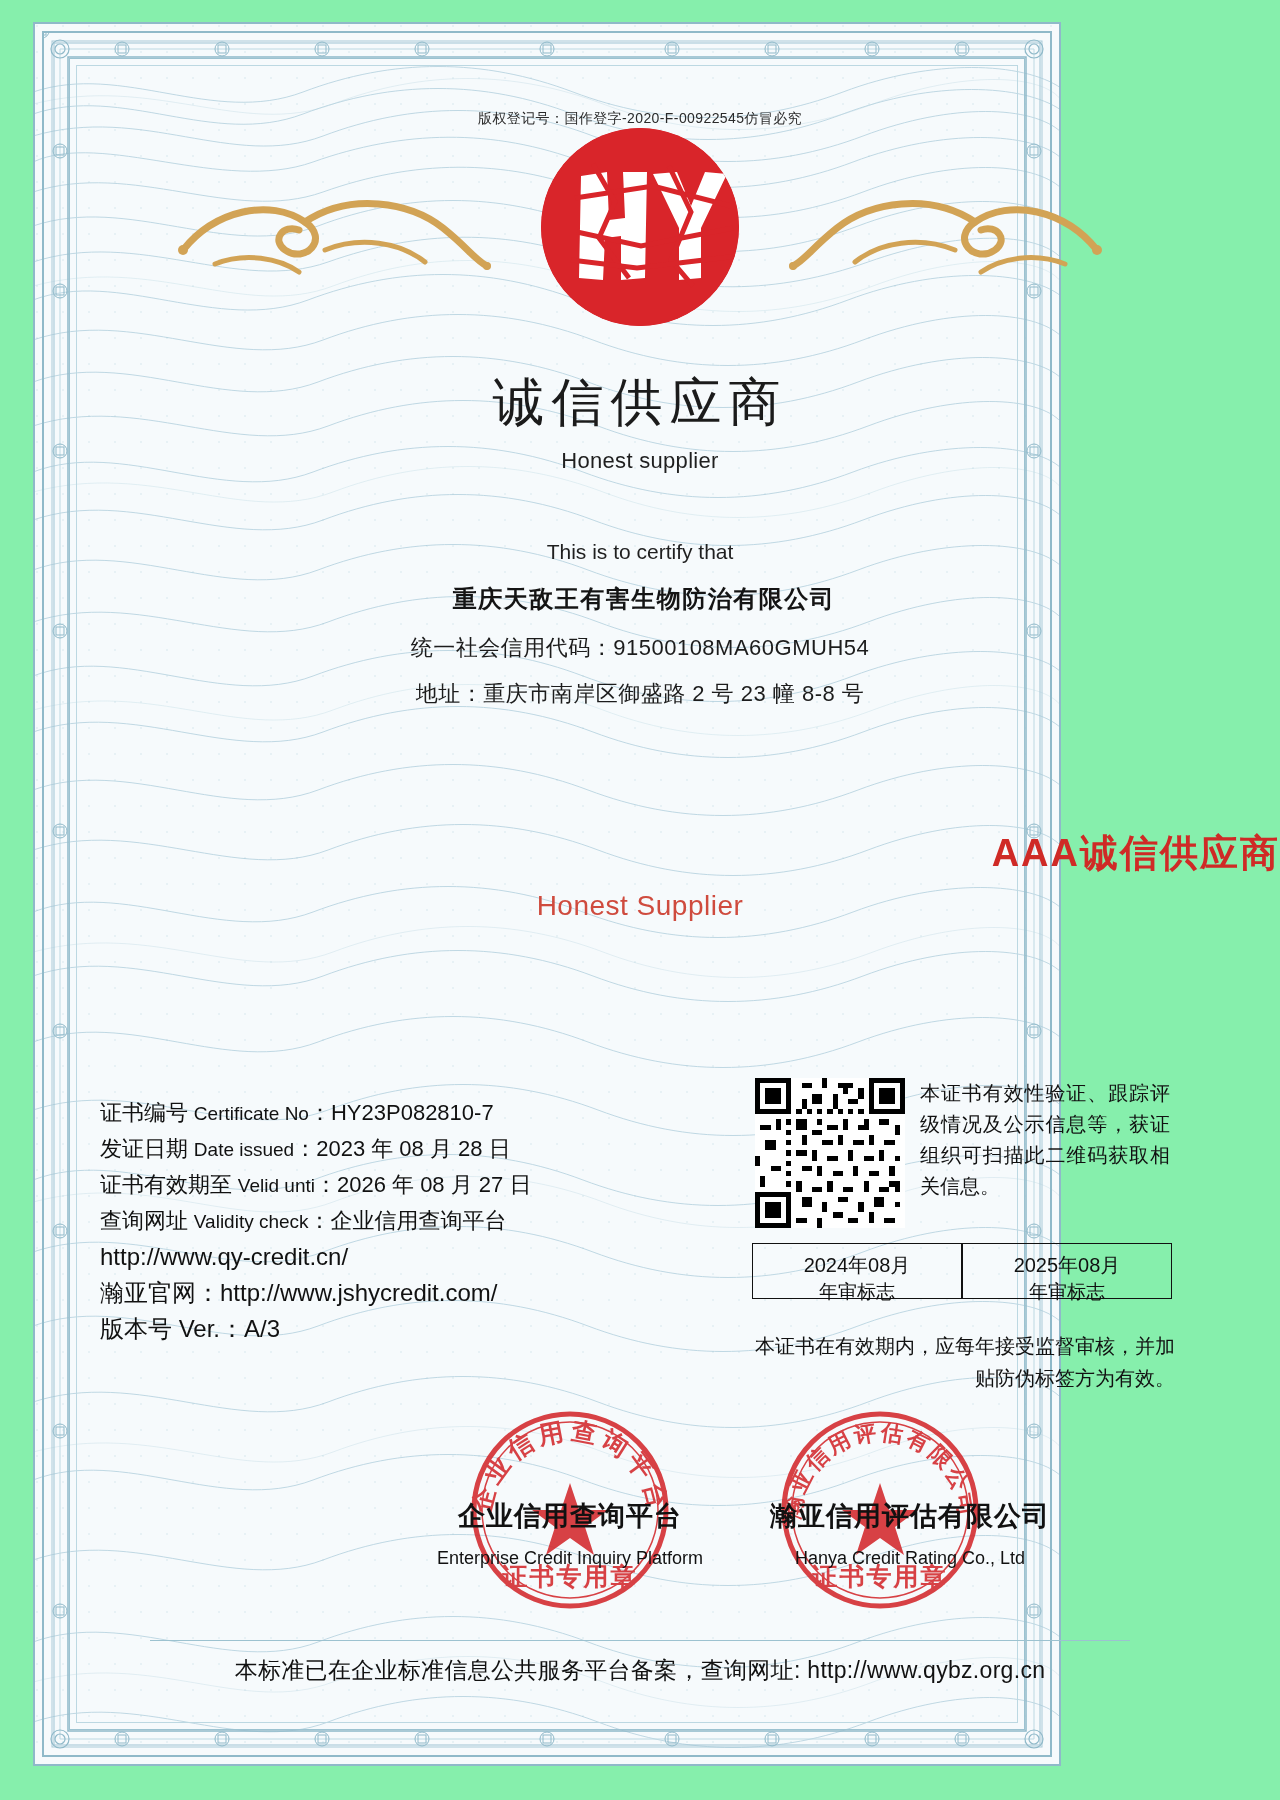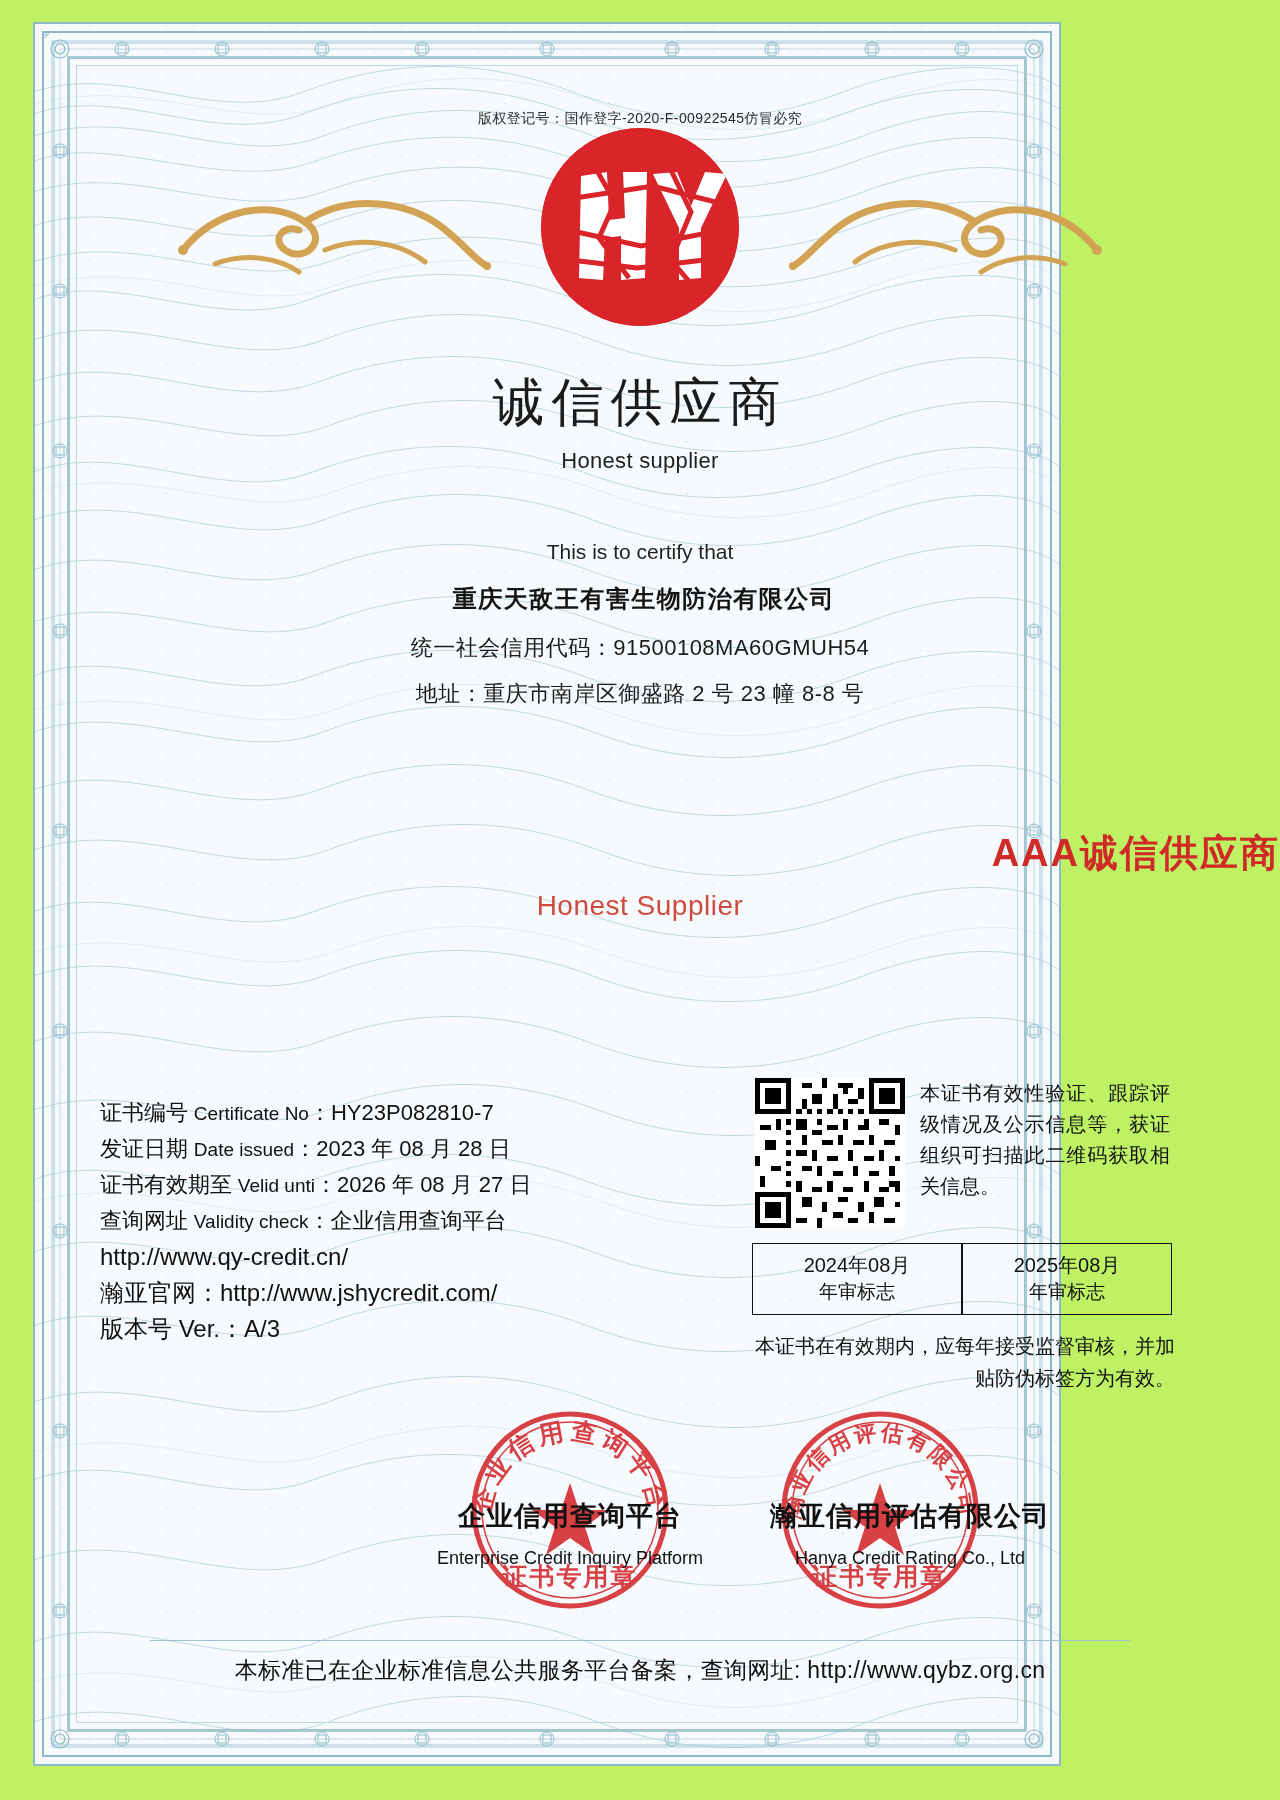--- a/index.html
+++ b/index.html
@@ -11,21 +11,21 @@
     width: 1280px;
     height: 1800px;
     font-family: "Liberation Sans", sans-serif;
     overflow: hidden;
   }
 
   .page {
     position: relative;
     width: 1280px;
     height: 1800px;
-    background: #bef264;
+    background: #86efac;
     overflow: hidden;
   }
 
   
   .cert-sheet {
     position: absolute;
     left: 33px;
     top: 22px;
     width: 1028px;
     height: 1744px;
@@ -262,21 +262,21 @@
   .seal-boxes {
     position: absolute;
     left: 752px;
     top: 1243px;
     width: 420px;
     display: flex;
     gap: 0;
   }
   .seal-box {
     width: 210px;
-    height: 72px;
+    height: 56px;
     border: 1.5px solid #111;
     box-sizing: border-box;
     text-align: center;
     padding-top: 7px;
   }
   .seal-box .ymd { font-size: 20px; line-height: 28px; color: #111; }
   .seal-box .lab { font-size: 19px; line-height: 26px; color: #111; }
 
   .audit-note {
     position: absolute;

